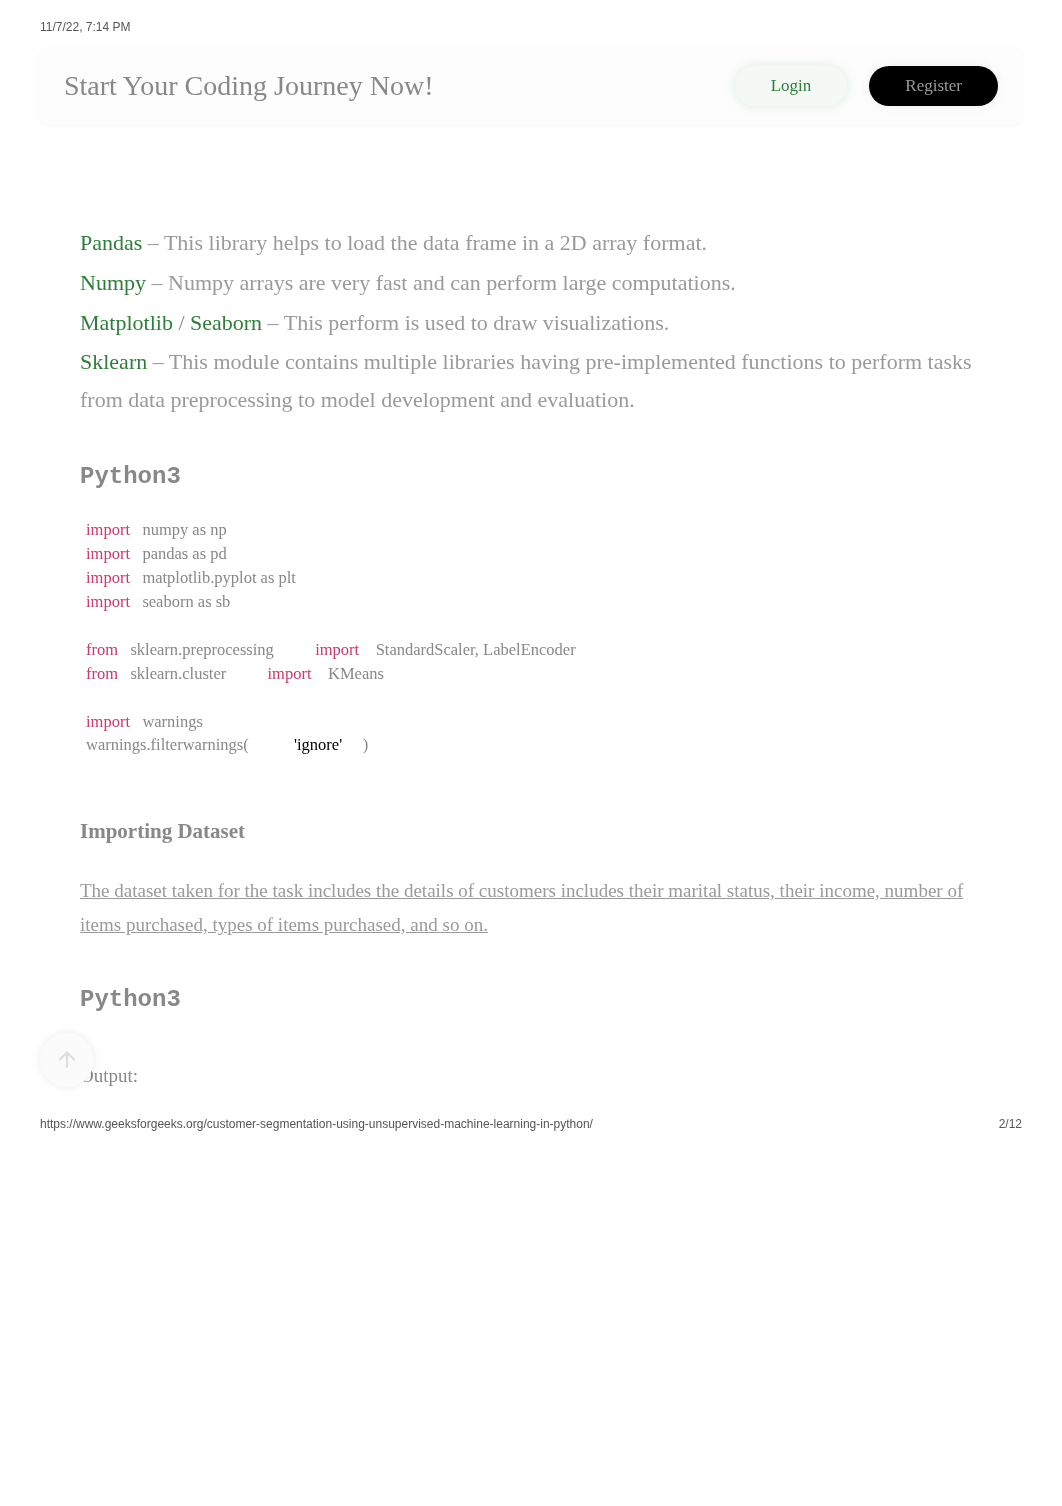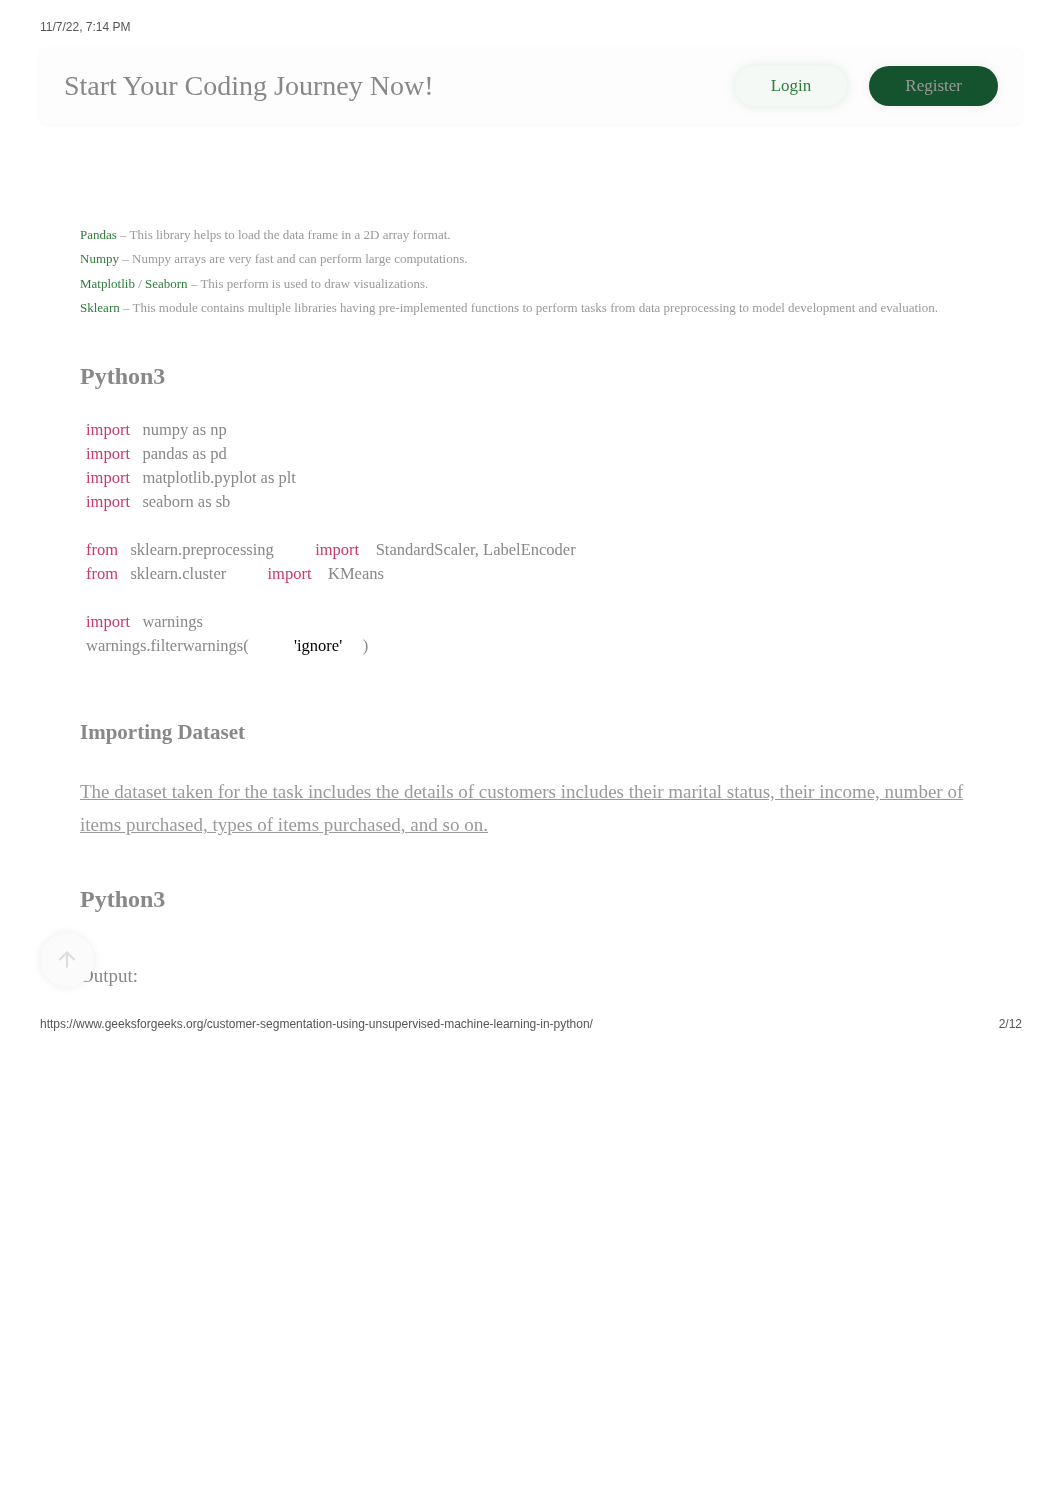--- a/index.html
+++ b/index.html
@@ -44,42 +44,43 @@
       border: none;
     }
     .btn-login {
       color: #2f7d3b;
       background: #f4f9f5;
       box-shadow: 0 0 12px rgba(47,125,59,0.15);
       text-align: right;
     }
     .btn-register {
       color: #9a9a9a;
-      background: #14532d;
+      background: #000000;
       box-shadow: 0 0 12px rgba(0,0,0,0.07);
     }
     .content {
       padding: 100px 40px 0 40px;
     }
     .lib-list { list-style: none; }
     .lib-list li {
-      font-size: 13px;
+      font-size: 22px;
       line-height: 1.72;
       color: #9a9a9a;
       margin-bottom: 2px;
     }
     .lib-list a {
       color: #2f7d3b;
       text-decoration: none;
     }
     .lib-sep { color: #888; }
     .section-lang {
       font-size: 24px;
       color: #888;
       margin: 44px 0 22px 0;
+      font-family: Liberation Mono, monospace;
     }
     .code-block {
       font-family: Georgia, serif;
       font-size: 16.5px;
       line-height: 1.45;
       color: #888;
       padding: 6px 6px;
     }
     .tok-keyword { color: #cc3a67; }
     .tok-op { color: #cc3a67; }

